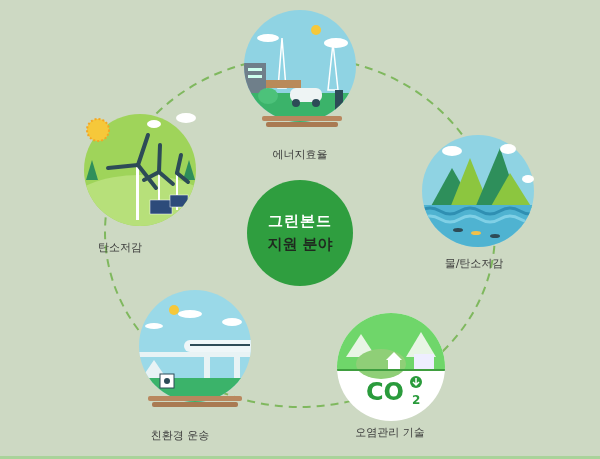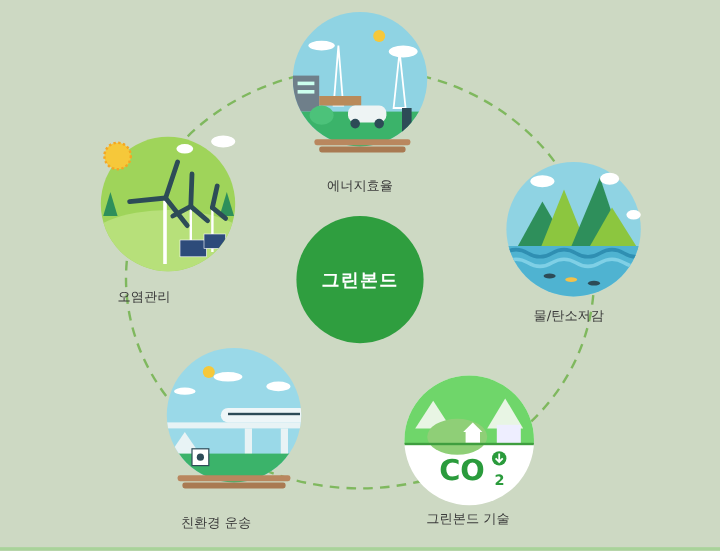--- a/index.html
+++ b/index.html
@@ -95,21 +95,21 @@
       <rect x="52" y="48" width="12" height="9" fill="#fff"></rect>
       <rect x="78" y="42" width="20" height="16" fill="#eef"></rect>
       <rect x="0" y="57" width="110" height="2" fill="#3f9e3f"></rect>
     </g>
     <text x="30" y="88" font-family="DejaVu Sans, sans-serif" font-size="24" font-weight="bold" fill="#2a9b3c">CO</text>
     <text x="76" y="92" font-family="DejaVu Sans, sans-serif" font-size="12" font-weight="bold" fill="#2a9b3c">2</text>
     <circle cx="80" cy="70" r="6" fill="#2a9b3c"></circle>
     <path d="M80 66 L80 73 M77 70 L80 73 L83 70" stroke="#fff" stroke-width="1.5" fill="none"></path>
   </svg>
 </div>
-<div class="label" style="left:390px;top:425px;">그린본드 기술</div>
+<div class="label" style="left:390px;top:425px;">오염관리 기술</div>
 
 <div class="node" style="left:134px;top:290px;">
   <svg width="122" height="124" viewBox="0 0 122 124">
     <defs>
         <clipPath id="c4">
           <circle cx="61" cy="56" r="56"></circle>
         </clipPath>
       </defs>
     <circle cx="61" cy="56" r="56" fill="#9ad9e8"></circle>
     <g clip-path="url(#c4)">
@@ -159,19 +159,20 @@
       <line x1="81" y1="62" x2="66" y2="70"></line>
       <line x1="81" y1="62" x2="95" y2="74"></line>
       <line x1="99" y1="63" x2="103" y2="45"></line>
       <line x1="99" y1="63" x2="110" y2="72"></line>
     </g>
     <circle cx="20" cy="20" r="11" fill="#f6c83a" stroke="#f4a623" stroke-width="2" stroke-dasharray="2,2"></circle>
     <ellipse cx="76" cy="14" rx="7" ry="4" fill="#fff"></ellipse>
     <ellipse cx="108" cy="8" rx="10" ry="5" fill="#fff"></ellipse>
   </svg>
 </div>
-<div class="label" style="left:120px;top:240px;">오염관리</div>
+<div class="label" style="left:120px;top:240px;">탄소저감</div>
 
 <div class="center">
   <div class="t1">그린본드</div>
+  <div class="t2">지원 분야</div>
 </div>
 
 <div class="bottom-line"></div>
 
 </body></html>

